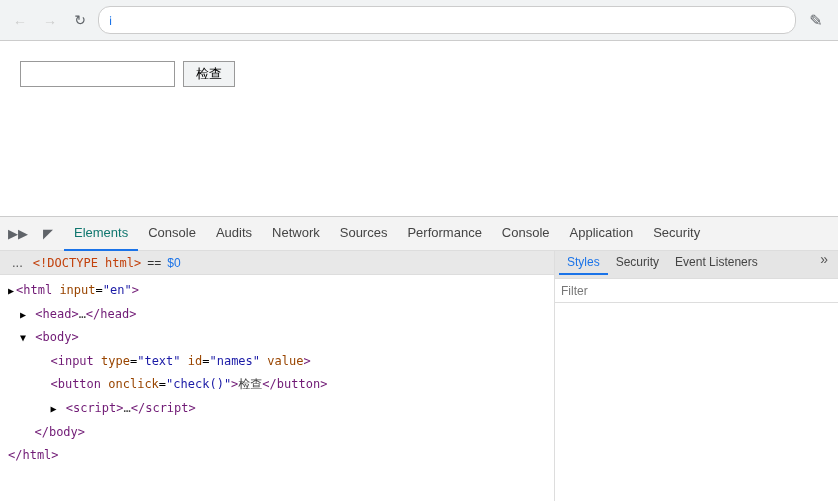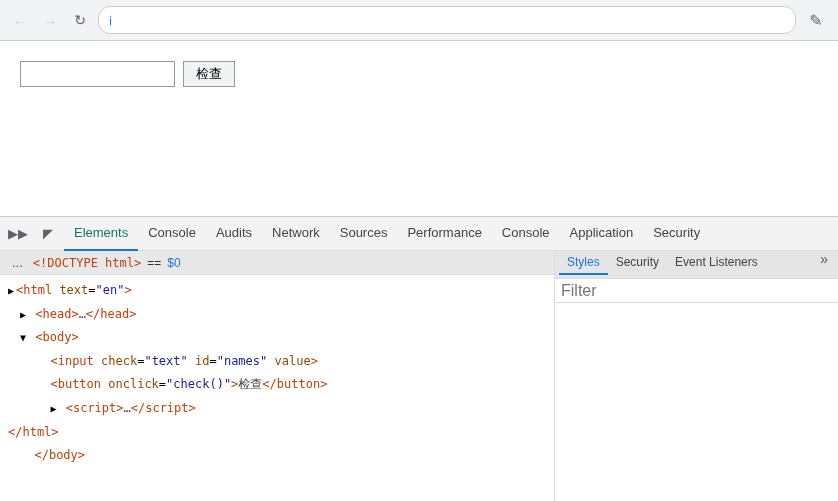--- a/index.html
+++ b/index.html
@@ -166,21 +166,21 @@
     .dom-tree {
       padding: 4px 0;
       font-family: monospace;
       font-size: 12px;
       line-height: 1.8;
     }
     .dom-line {
       padding: 1px 8px;
       white-space: nowrap;
     }
-    .tag { color: #c2410c; }
+    .tag { color: #701a75; }
     .attr-name { color: #994500; }
     .attr-value { color: #1a1aa6; }
     .text-content { color: #444; }
     .triangle { cursor: pointer; margin-right: 2px; font-size: 10px; }
     .indent1 { padding-left: 20px; }
     .indent2 { padding-left: 36px; }
 
     
     .styles-panel {
       flex: 1;
@@ -219,21 +219,21 @@
       flex: 1;
     }
     .filter-bar {
       display: flex;
       align-items: center;
       border-bottom: 1px solid #ddd;
       padding: 3px 6px;
       height: 24px;
     }
     .filter-label {
-      font-size: 16px;
+      font-size: 12px;
       color: #777;
     }
     .filter-input {
       flex: 1;
       border: none;
       outline: none;
       font-size: 12px;
       background: transparent;
       margin-left: 6px;
     }
@@ -288,42 +288,42 @@
 
     <div class="dom-panel">
       <div class="dom-header">
         <span class="dots-menu">...</span>
         <span class="node-text">&lt;!DOCTYPE html&gt;</span>
         <span class="equals">==</span>
         <span class="dollar">$0</span>
       </div>
       <div class="dom-tree">
         <div class="dom-line">
-          <span class="triangle">▶</span><span class="tag">&lt;html</span> <span class="attr-name">text</span>=<span class="attr-value">"en"</span><span class="tag">&gt;</span>
+          <span class="triangle">▶</span><span class="tag">&lt;html</span> <span class="attr-name">input</span>=<span class="attr-value">"en"</span><span class="tag">&gt;</span>
         </div>
         <div class="dom-line indent1">
           <span class="triangle">▶</span> <span class="tag">&lt;head&gt;</span><span class="text-content">…</span><span class="tag">&lt;/head&gt;</span>
         </div>
         <div class="dom-line indent1">
           <span class="triangle">▼</span> <span class="tag">&lt;body&gt;</span>
         </div>
         <div class="dom-line indent2">
-          &nbsp;&nbsp;<span class="tag">&lt;input</span> <span class="attr-name">check</span>=<span class="attr-value">"text"</span> <span class="attr-name">id</span>=<span class="attr-value">"names"</span> <span class="attr-name">value</span><span class="tag">&gt;</span>
+          &nbsp;&nbsp;<span class="tag">&lt;input</span> <span class="attr-name">type</span>=<span class="attr-value">"text"</span> <span class="attr-name">id</span>=<span class="attr-value">"names"</span> <span class="attr-name">value</span><span class="tag">&gt;</span>
         </div>
         <div class="dom-line indent2">
           &nbsp;&nbsp;<span class="tag">&lt;button</span> <span class="attr-name">onclick</span>=<span class="attr-value">"check()"</span><span class="tag">&gt;</span><span class="text-content">检查</span><span class="tag">&lt;/button&gt;</span>
         </div>
         <div class="dom-line indent2">
           &nbsp;&nbsp;<span class="triangle">▶</span> <span class="tag">&lt;script&gt;</span><span class="text-content">…</span><span class="tag">&lt;/script&gt;</span>
         </div>
+        <div class="dom-line indent1">
+          &nbsp;&nbsp;<span class="tag">&lt;/body&gt;</span>
+        </div>
         <div class="dom-line">
           <span class="tag">&lt;/html&gt;</span>
-        </div>
-        <div class="dom-line indent1">
-          &nbsp;&nbsp;<span class="tag">&lt;/body&gt;</span>
         </div>
       </div>
     </div>
 
     <div class="styles-panel">
       <div class="styles-tabs">
         <div class="style-tab active">Styles</div>
         <div class="style-tab">Security</div>
         <div class="style-tab">Event Listeners</div>
         <span class="more-tabs">»</span>

